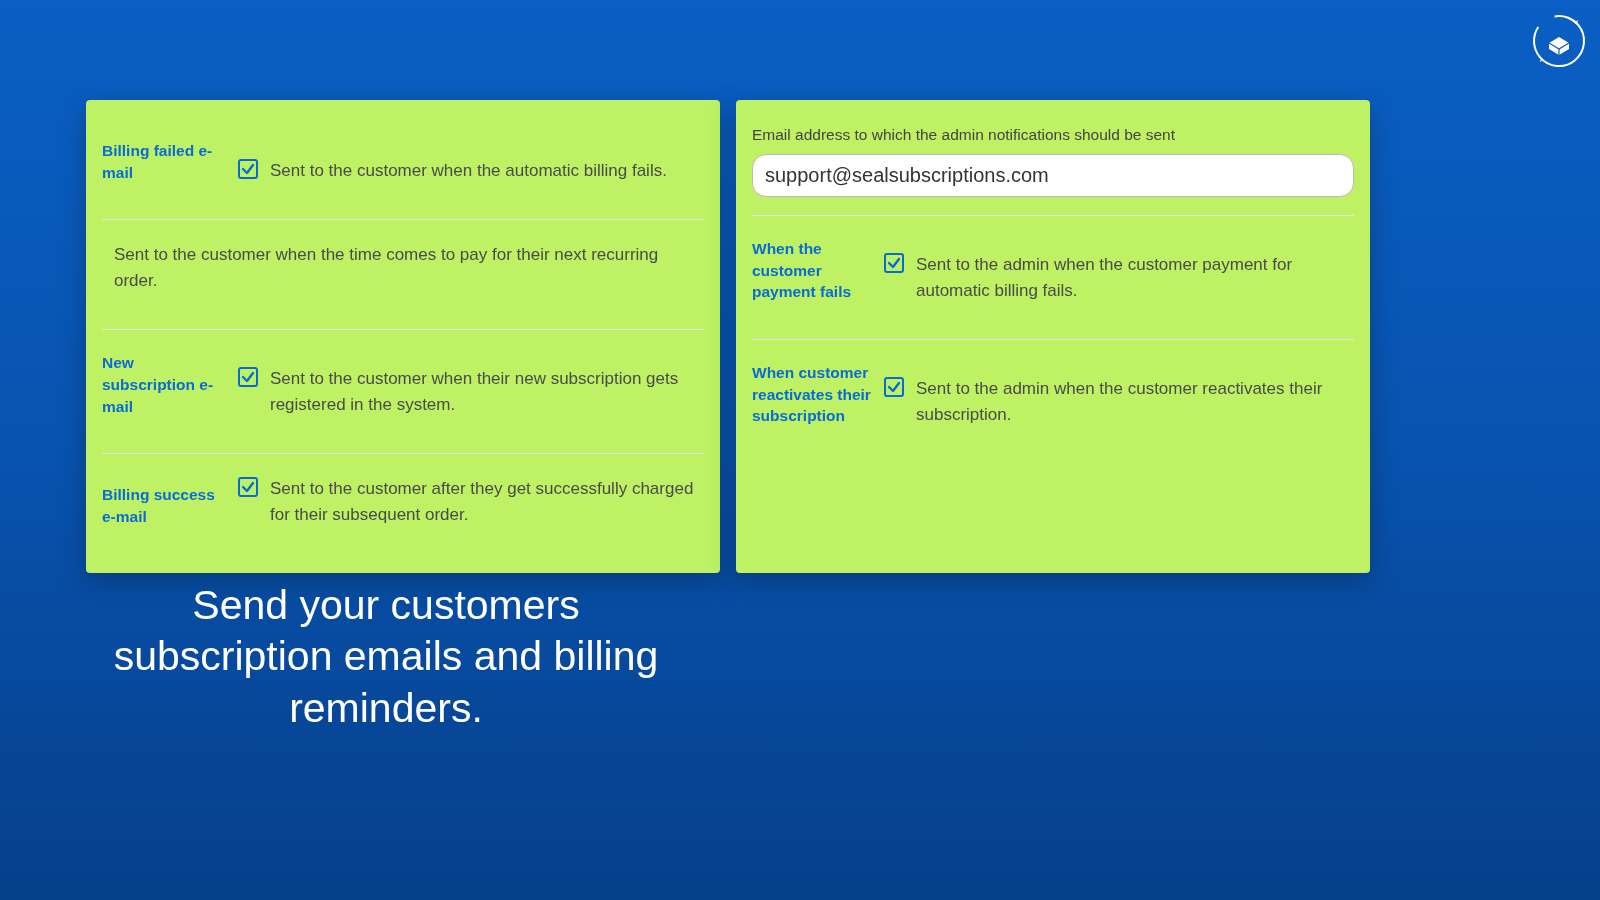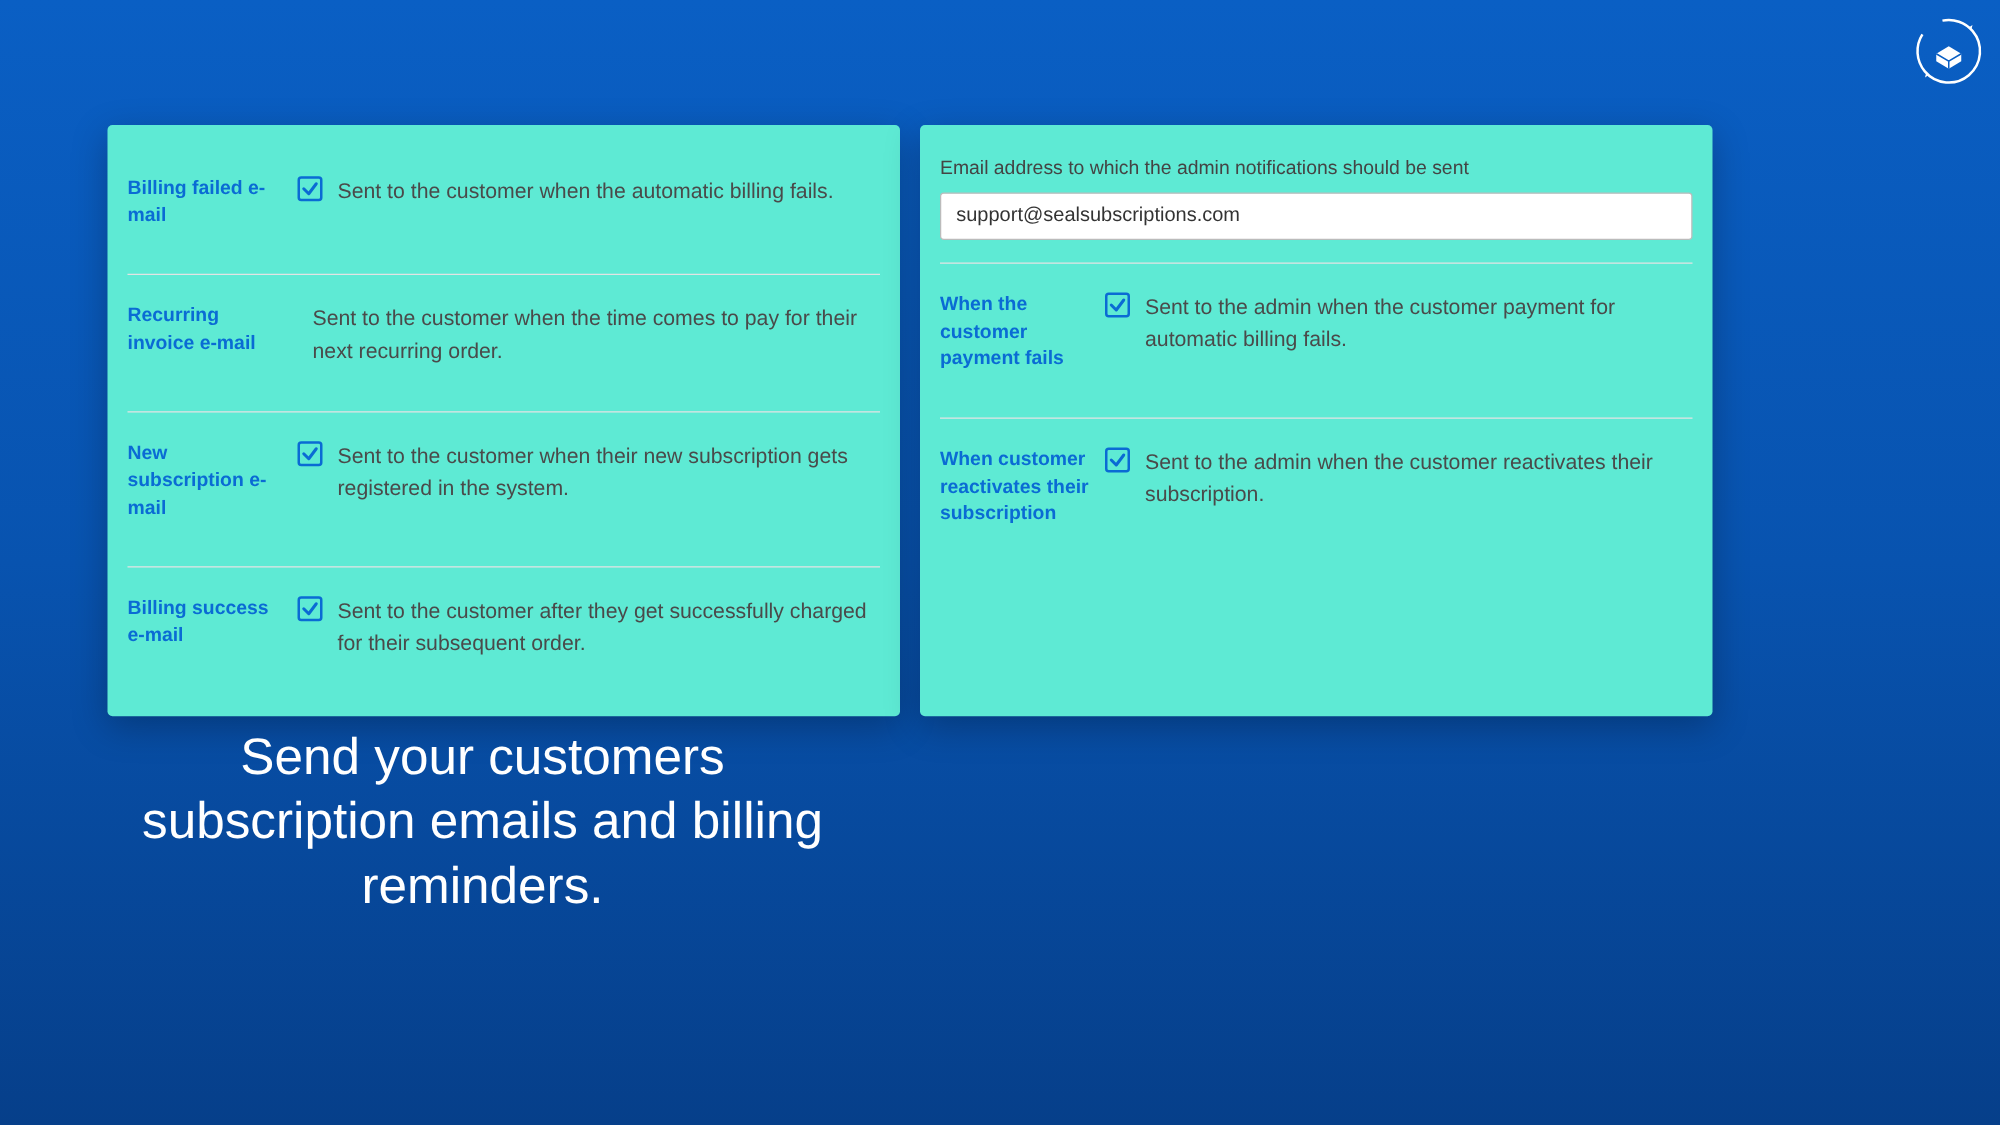--- a/index.html
+++ b/index.html
@@ -19,30 +19,30 @@
   .logo-corner svg { width: 100%; height: 100%; }
   .panels {
     position: absolute;
     top: 100px;
     left: 86px;
     right: 86px;
     display: flex;
     gap: 16px;
   }
   .panel {
-    background: #5eead4;
+    background: #bef264;
     border-radius: 4px;
     box-shadow: 0 8px 28px rgba(0,0,0,0.25);
     padding: 18px 16px 10px 16px;
   }
   .panel-left { flex: 0 0 634px; }
   .panel-right { flex: 0 0 634px; }
   .row {
     display: flex;
-    align-items: flex-start;
+    align-items: flex-end;
     padding: 22px 0 36px 0;
     border-bottom: 1px solid #e3e3e3;
   }
   .row:last-child { border-bottom: none; }
   .row-label {
     flex: 0 0 136px;
     padding-right: 10px;
     color: #0a6bd4;
     font-size: 15.5px;
     font-weight: 600;
@@ -74,23 +74,23 @@
     border-bottom: 1px solid #e3e3e3;
   }
   .field-label {
     color: #444;
     font-size: 15.5px;
     margin-bottom: 10px;
   }
   .email-input {
     width: 100%;
     border: 1px solid #bbb;
-    border-radius: 3px;
+    border-radius: 14px;
     padding: 9px 12px;
-    font-size: 16px;
+    font-size: 20px;
     color: #333;
     font-family: inherit;
   }
   .panel-right .row-label { flex: 0 0 132px; }
   .captions {
     position: absolute;
     top: 580px;
     left: 86px;
     right: 86px;
     display: flex;
@@ -135,21 +135,20 @@
       <div class="row-content">
         <div class="check">
           <svg viewBox="0 0 14 14">
               <path d="M2 7 L6 11 L12 3" stroke="#0a6bd4" stroke-width="2.4" fill="none" stroke-linecap="round" stroke-linejoin="round"></path>
             </svg>
         </div>
         <div class="row-desc">Sent to the customer when the automatic billing fails.</div>
       </div>
     </div>
     <div class="row">
-      <div class="row-label">Recurring invoice e-mail</div>
       <div class="row-content">
         <div class="check-spacer"></div>
         <div class="row-desc">Sent to the customer when the time comes to pay for their next recurring order.</div>
       </div>
     </div>
     <div class="row">
       <div class="row-label">New subscription e-mail</div>
       <div class="row-content">
         <div class="check">
           <svg viewBox="0 0 14 14">

